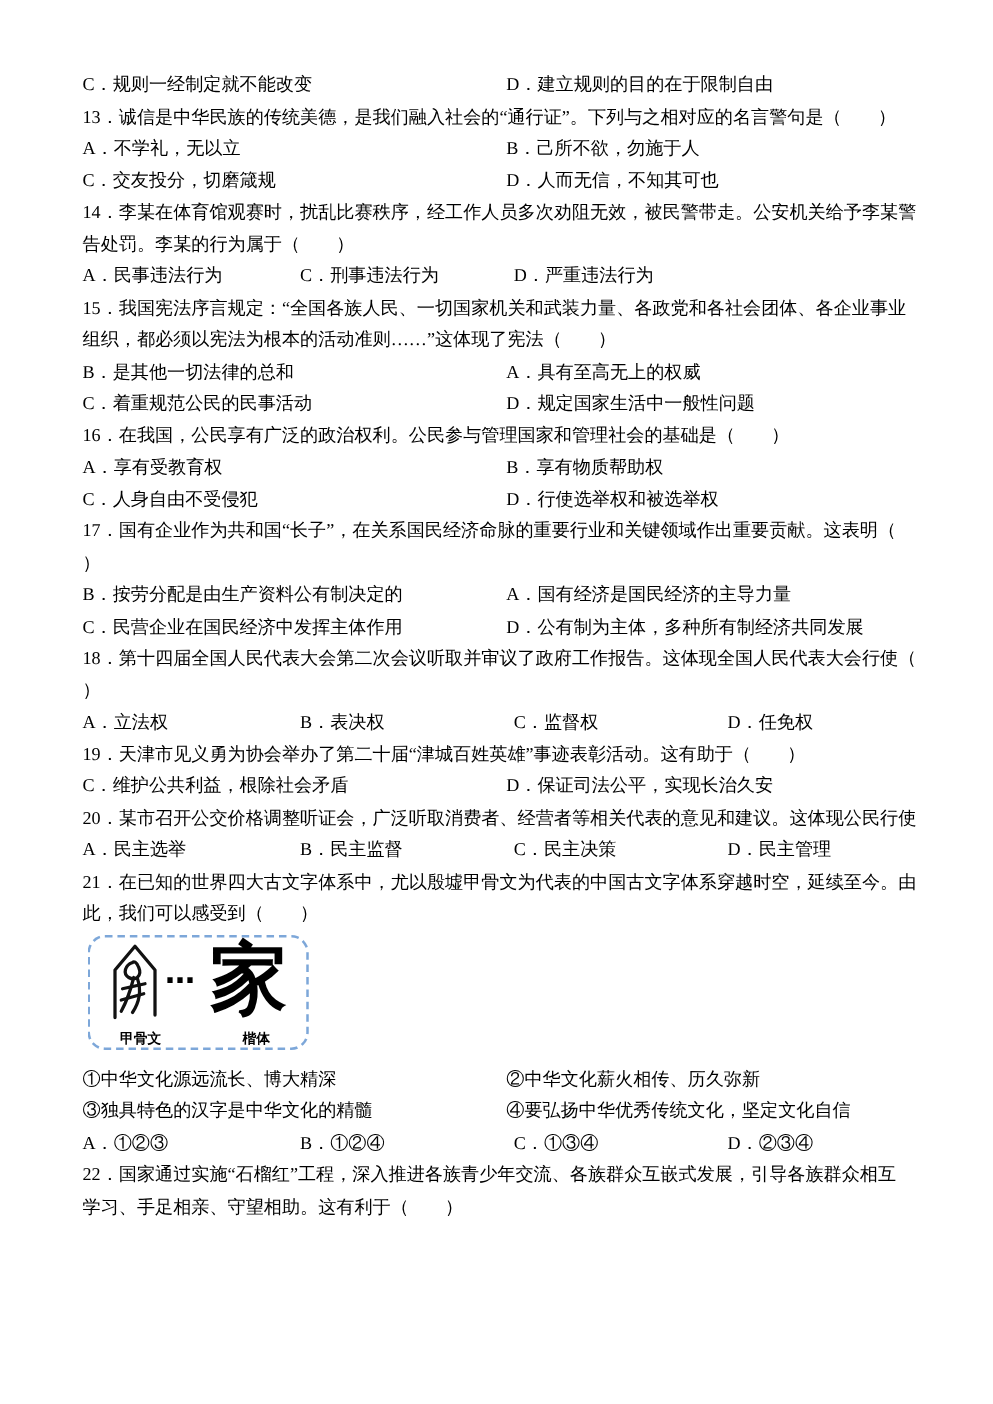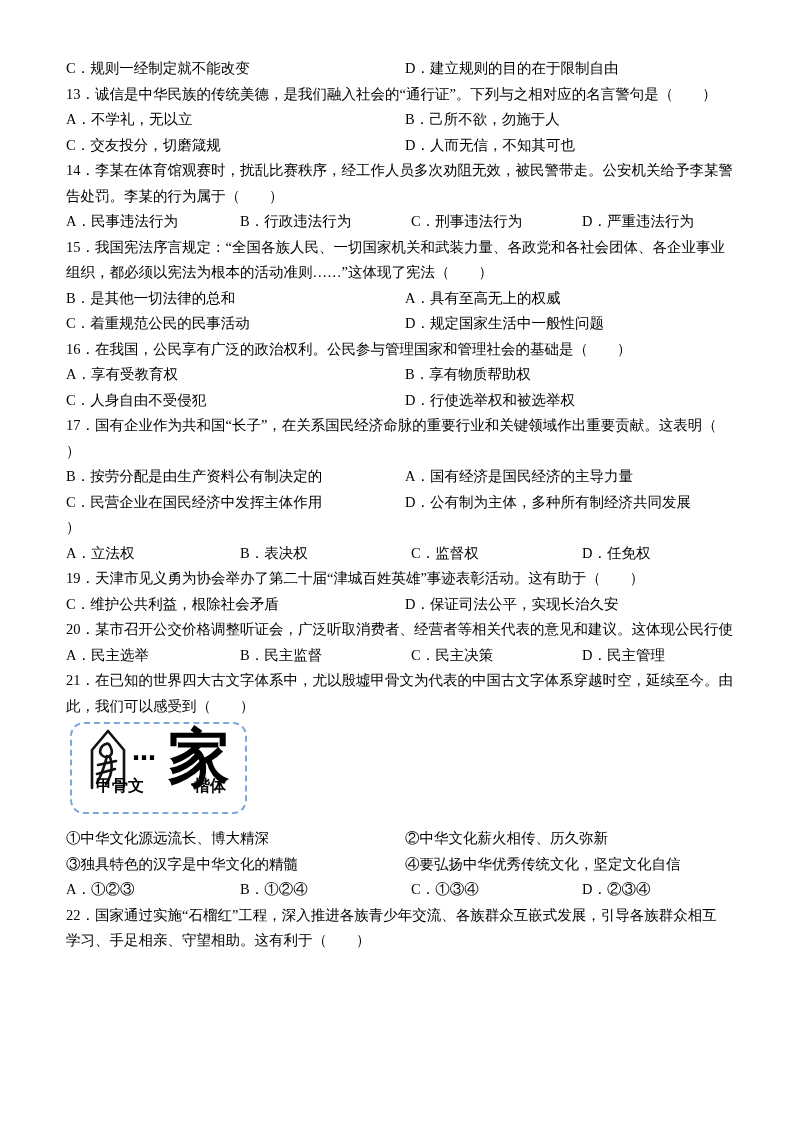--- a/index.html
+++ b/index.html
@@ -44,22 +44,22 @@
     position:absolute; left:60px; top:14px; width:34px;
     font-size:24px; font-weight:bold; letter-spacing:1px;
     font-family:"DejaVu Sans",sans-serif;
   }
   .figbox .kai {
     position:absolute; left:96px; top:-6px;
     font-size:62px; line-height:80px; font-weight:600;
     font-family:"Liberation Serif","DejaVu Serif",serif;
   }
   .figbox .cap {
-    position:absolute; top:55px;
-    font-size:16px; font-weight:bold; line-height:14px;
+    position:absolute; top:74px;
+    font-size:11px; font-weight:bold; line-height:14px;
   }
   .figbox .cap-l { left:24px; }
   .figbox .cap-r { left:122px; }
 </style>
 </head>
 <body>
 
 <div class="page">
   <div class="doc">
 
@@ -81,21 +81,20 @@
     </div>
 
     <div class="row">
       <span>14．李某在体育馆观赛时，扰乱比赛秩序，经工作人员多次劝阻无效，被民警带走。公安机关给予李某警</span>
     </div>
     <div class="row">
       <span>告处罚。李某的行为属于（　　）</span>
     </div>
     <div class="row opt4">
       <span>A．民事违法行为</span>
-      <span>B．行政违法行为</span>
       <span>C．刑事违法行为</span>
       <span>D．严重违法行为</span>
     </div>
 
     <div class="row">
       <span>15．我国宪法序言规定：“全国各族人民、一切国家机关和武装力量、各政党和各社会团体、各企业事业</span>
     </div>
     <div class="row">
       <span>组织，都必须以宪法为根本的活动准则……”这体现了宪法（　　）</span>
     </div>
@@ -128,20 +127,23 @@
     </div>
     <div class="row opt2">
       <span>B．按劳分配是由生产资料公有制决定的</span>
       <span>A．国有经济是国民经济的主导力量</span>
     </div>
     <div class="row opt2">
       <span>C．民营企业在国民经济中发挥主体作用</span>
       <span>D．公有制为主体，多种所有制经济共同发展</span>
     </div>
 
+    <div class="row">
+      <span>18．第十四届全国人民代表大会第二次会议听取并审议了政府工作报告。这体现全国人民代表大会行使（</span>
+    </div>
     <div class="row">
       <span>）</span>
     </div>
     <div class="row opt4">
       <span>A．立法权</span>
       <span>B．表决权</span>
       <span>C．监督权</span>
       <span>D．任免权</span>
     </div>
 

